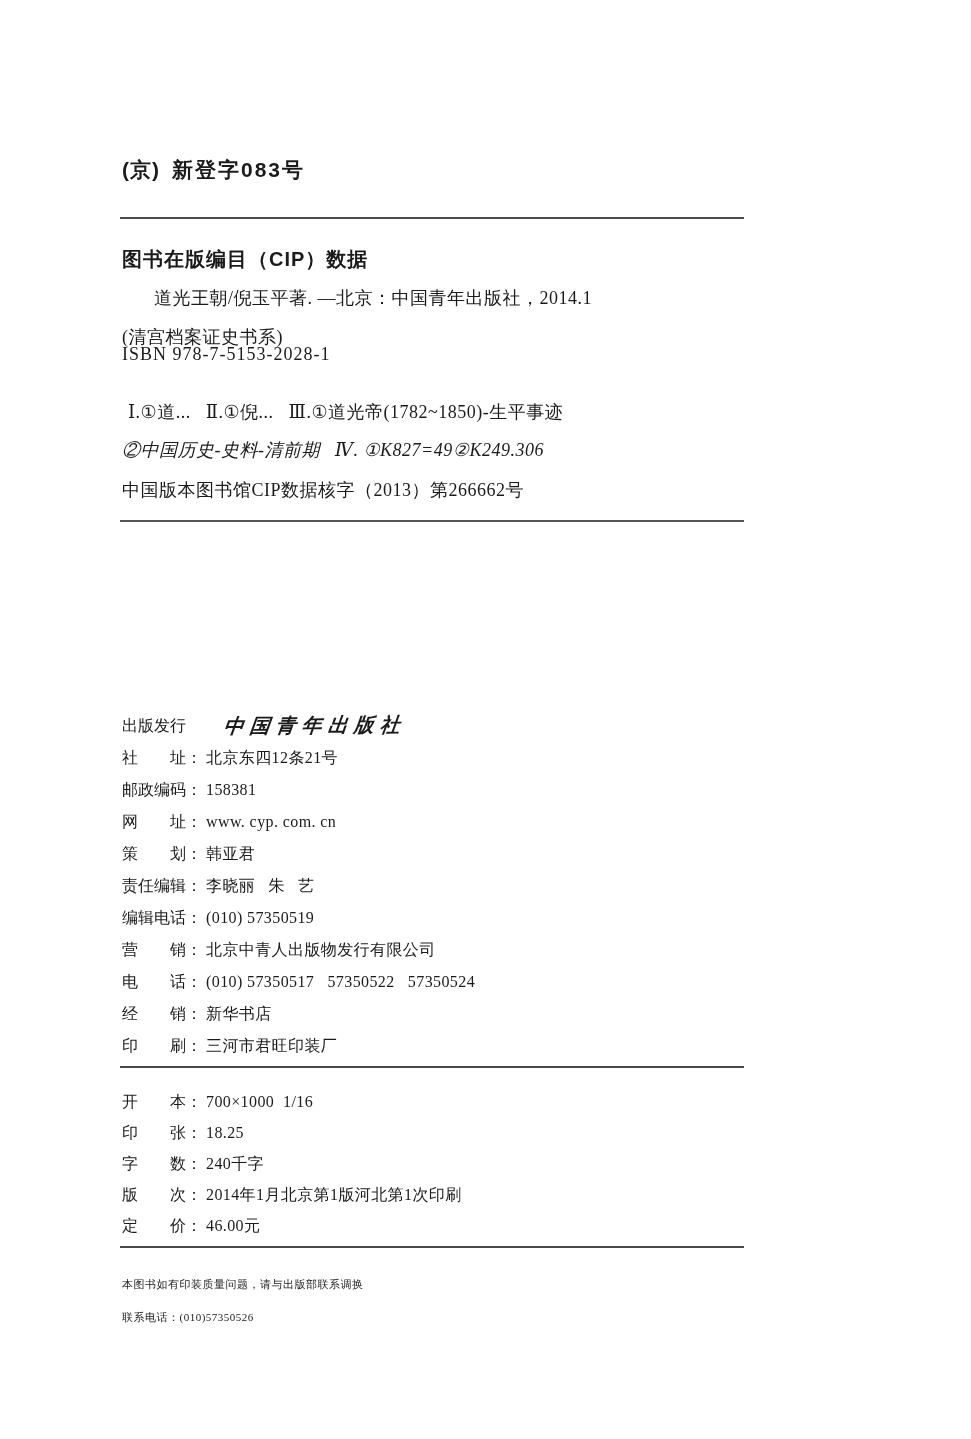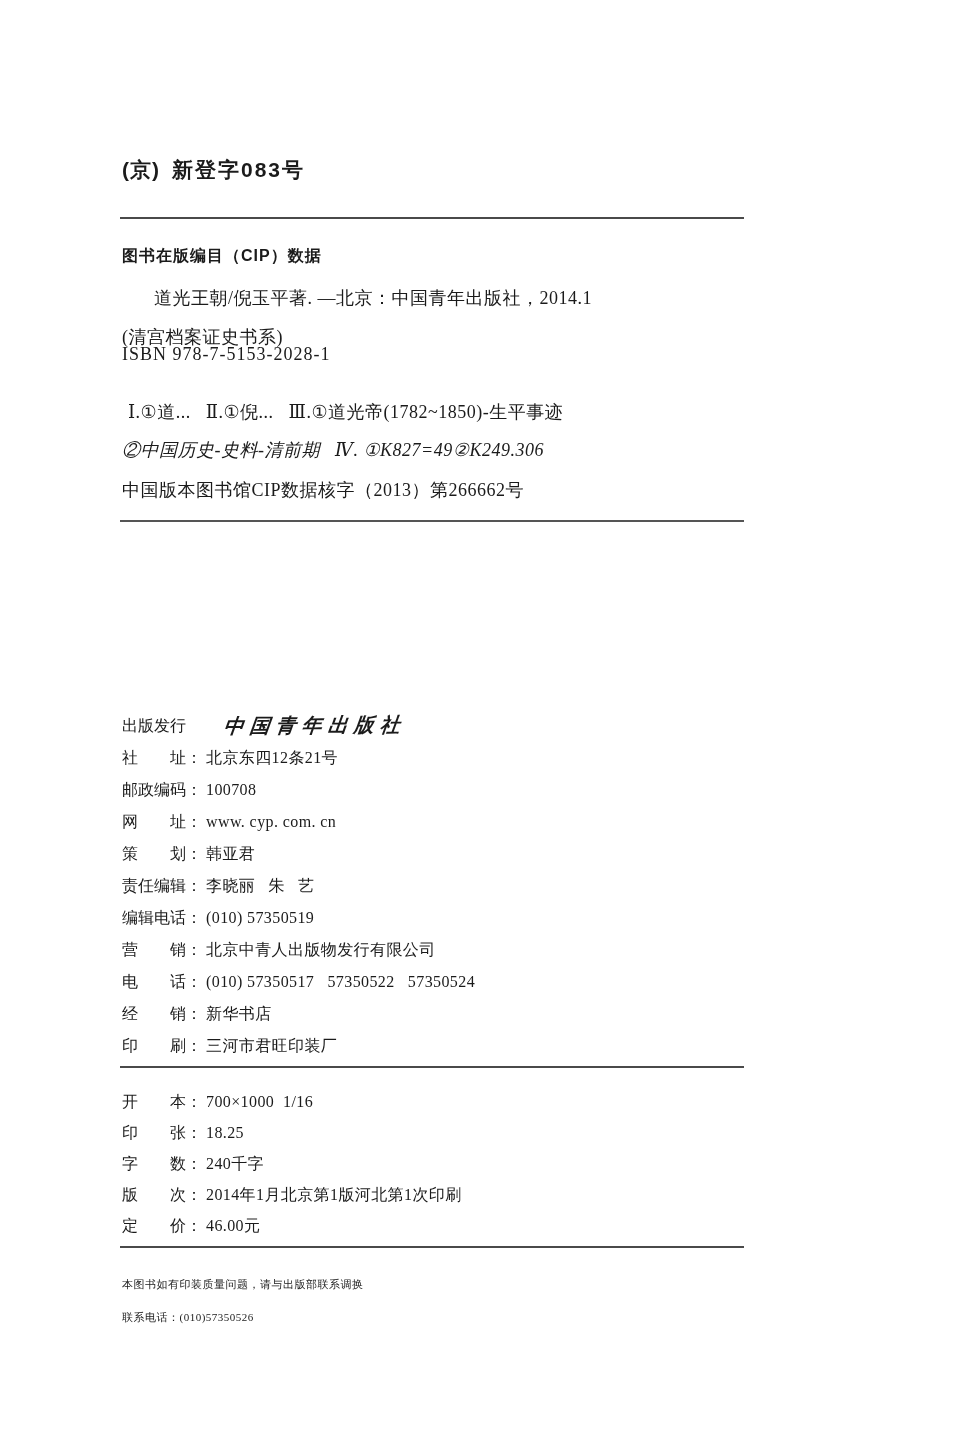--- a/index.html
+++ b/index.html
@@ -22,21 +22,21 @@
   
   .rule{position:absolute;left:120px;width:624px;height:2px;background:#4a4a4a;}
   .rule-1{top:217px;}
   .rule-2{top:520px;height:2px;background:#555;}
   .rule-3{top:1066px;}
   .rule-4{top:1246px;}
   
   .cip-title{
     position:absolute;left:122px;top:246px;
     font-family:"Liberation Sans","DejaVu Sans",sans-serif;
-    font-weight:bold;font-size:16px;letter-spacing:1px;white-space:nowrap;
+    font-weight:bold;font-size:20px;letter-spacing:1px;white-space:nowrap;
   }
   .cip-line{position:absolute;left:122px;font-size:18px;letter-spacing:0.5px;white-space:nowrap;}
   .cip-l0{top:286px;margin-left:32px;}
   .cip-l1{top:325px;}
   .cip-l2{top:344px;letter-spacing:1px;text-align:center;}
   .cip-l3{top:400px;left:128px;}
   .cip-l4{top:438px;font-style:italic;}
   .cip-l5{top:478px;}
   
   .pub-block{position:absolute;left:122px;top:710px;}
@@ -85,21 +85,21 @@
   <div class="rule rule-2"></div>
 
   <div class="pub-block">
     <div class="row">
       <span class="lbl">出版发行</span><span class="logo">中国青年出版社</span>
     </div>
     <div class="row">
       <span class="lbl">社址</span><span class="colon">：</span><span class="val">北京东四12条21号</span>
     </div>
     <div class="row">
-      <span class="lbl">邮政编码</span><span class="colon">：</span><span class="val">100708</span>
+      <span class="lbl">邮政编码</span><span class="colon">：</span><span class="val">158381</span>
     </div>
     <div class="row">
       <span class="lbl">网址</span><span class="colon">：</span><span class="val">www. cyp. com. cn</span>
     </div>
     <div class="row">
       <span class="lbl">策划</span><span class="colon">：</span><span class="val">韩亚君</span>
     </div>
     <div class="row">
       <span class="lbl">责任编辑</span><span class="colon">：</span><span class="val">李晓丽&nbsp;&nbsp;&nbsp;朱&nbsp;&nbsp;&nbsp;艺</span>
     </div>

